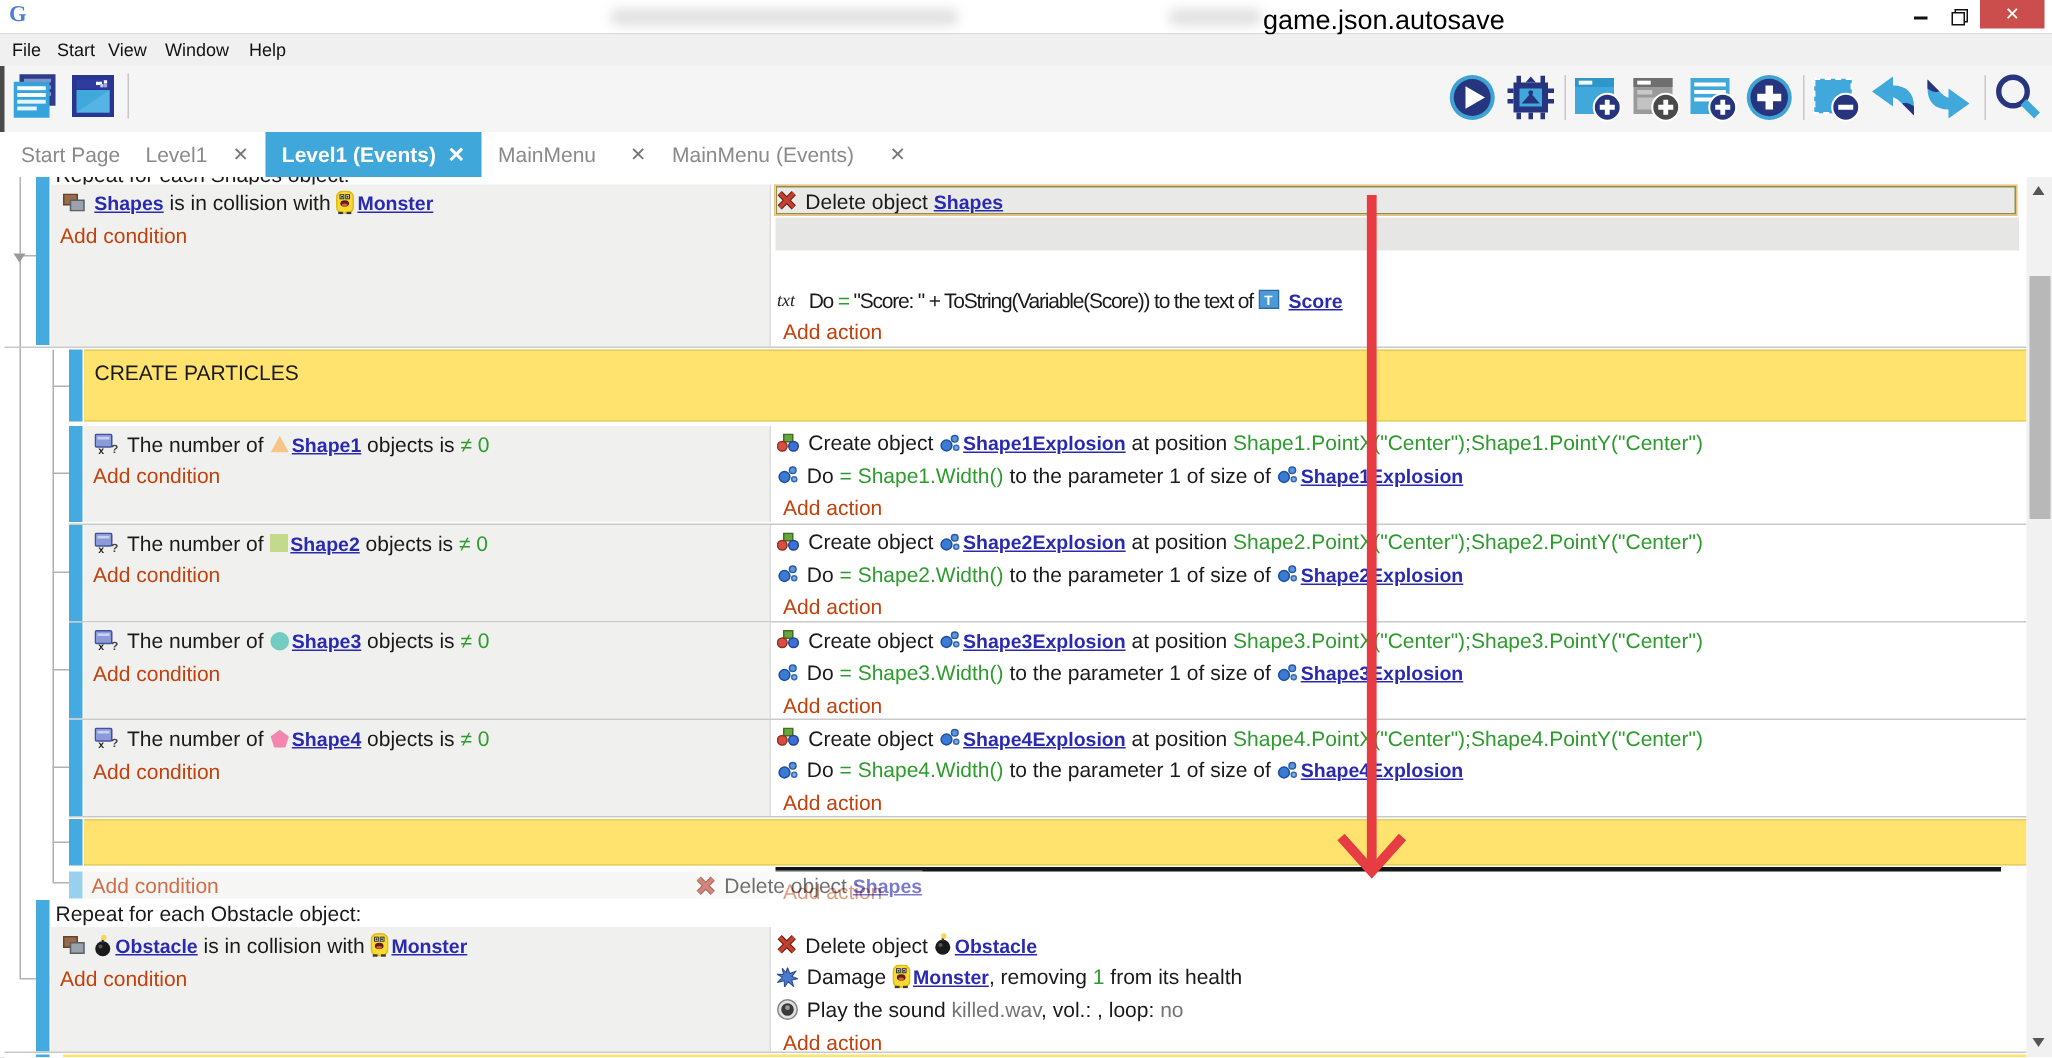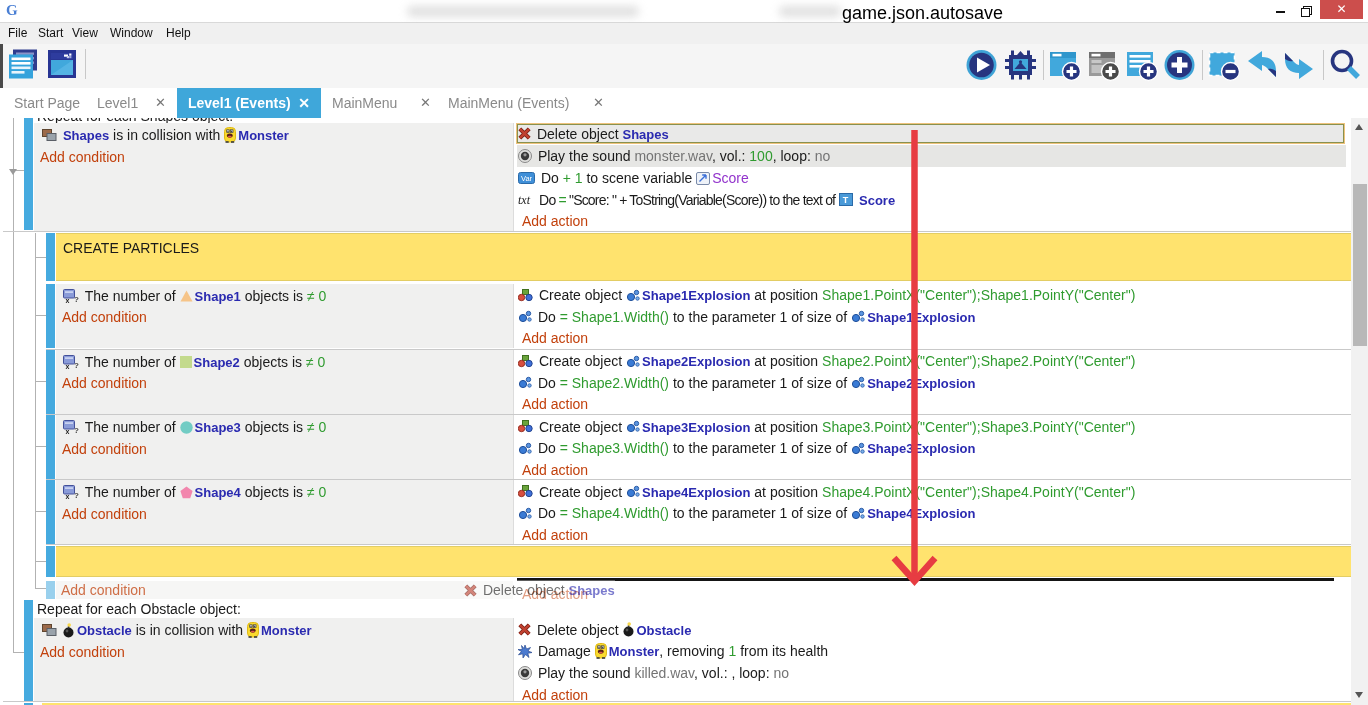--- a/index.html
+++ b/index.html
@@ -15,21 +15,21 @@
 .tab{position:absolute;top:0;height:30px;line-height:30px;}
 .tabx{color:#777;font-size:13px;}
 #panel{left:0;top:118px;width:1368px;height:587px;background:#fff;overflow:hidden;}
 .vline{position:absolute;width:1px;background:#b2b2b2;}
 .hline{position:absolute;height:1px;background:#b2b2b2;}
 .bar{position:absolute;width:9px;background:#45aadf;}
 .cond{position:absolute;left:34px;width:479px;background:#f0f0ef;}
 .cond2{position:absolute;left:56px;width:457px;background:#f0f0ef;}
 .divid{position:absolute;left:513px;width:1px;background:#dcdcdc;}
 .row{position:absolute;height:22px;line-height:22px;font-size:14px;letter-spacing:0;white-space:nowrap;color:#1a1a1a;}
-.obj{font-weight:bold;color:#2a2ab0;font-size:13px;}
+.obj{font-weight:bold;color:#2a2ab0;font-size:13px;text-decoration:underline;}
 .grn{color:#2f9b2f;}
 .gry{color:#747474;}
 .pur{color:#9233cc;}
 .add{color:#c2410c;}
 .ebot{position:absolute;left:3px;width:1348px;height:1px;background:#c9c9c9;}
 .comment{position:absolute;left:56px;width:1295px;background:#ffe36e;border-top:1px solid #e3cd64;border-bottom:1px solid #e3cd64;}
 .ic{display:inline-block;vertical-align:middle;position:relative;top:-1px;margin-right:2px;}
 svg{display:block;}
 </style>
 </head>
@@ -202,32 +202,20 @@
           <ellipse cx="5.8" cy="8.6" rx="2.9" ry="2.1" fill="#5a2014"></ellipse>
           <ellipse cx="5.8" cy="9.6" rx="1.9" ry="0.9" fill="#e05a4a"></ellipse>
         </svg></span><span class="obj">Monster</span></div>
   <div class="row add" style="left:40px;top:28px;">Add condition</div>
   <div class="abs" style="left:516px;top:4.5px;width:827px;height:19px;background:#e9e9e8;border:1.5px solid #eec27b;box-shadow:inset 0 0 0 1px #88914f;"></div>
   <div class="abs" style="left:517px;top:27.2px;width:829px;height:21.7px;background:#e6e6e4;"></div>
   <div class="row" style="left:518px;top:5.5px;height:20px;line-height:20px;"><span class="ic"><svg width="13" height="13">
           <path d="M1.8 1.8 L11.2 11.2 M11.2 1.8 L1.8 11.2" stroke="#6e1c12" stroke-width="4"></path>
           <path d="M1.8 1.8 L11.2 11.2 M11.2 1.8 L1.8 11.2" stroke="#c04130" stroke-width="2.6"></path>
         </svg></span> Delete object <span class="obj">Shapes</span></div>
-  <div class="row" style="left:518px;top:27.2px;"><span class="ic"><svg width="14" height="14">
-          <circle cx="7" cy="7" r="6.5" fill="#e0e0de" stroke="#888"></circle>
-          <circle cx="7" cy="7" r="4.2" fill="#3a3a3a"></circle>
-          <circle cx="7" cy="5.8" r="1.6" fill="#999"></circle>
-        </svg></span> Play the sound <span class="gry">monster.wav</span>, vol.: <span class="grn">100</span>, loop: <span class="gry">no</span></div>
-  <div class="row" style="left:518px;top:48.9px;"><span class="ic"><svg width="17" height="12">
-          <rect x="0.5" y="0.5" width="16" height="11" rx="2" fill="#3f8fd8" stroke="#2a6aa8"></rect>
-          <text x="8.5" y="9" font-size="7.5" fill="#fff" text-anchor="middle" font-family="Liberation Sans">Var</text>
-        </svg></span> Do <span class="grn">+ 1</span> to scene variable <span class="ic"><svg width="14" height="13">
-          <rect x="0.5" y="0.5" width="13" height="12" rx="1.5" fill="#eef2f8" stroke="#7a8aa8"></rect>
-          <path d="M3.5 9.5 L10 3 M10 3 L6.2 3 M10 3 L10 6.8" stroke="#3a6fd8" stroke-width="1.4" fill="none"></path>
-        </svg></span><span class="pur">Score</span></div>
   <div class="row" style="left:518px;top:70.6px;"><span class="ic"><svg width="16" height="13">
           <text x="0" y="11" font-size="12" font-style="italic" fill="#222" font-family="Liberation Serif">txt</text>
         </svg></span><span style="letter-spacing:-0.8px;"> Do <span class="grn">=</span> "Score: " + ToString(Variable(Score)) to the text of</span> <span class="ic"><svg width="14" height="13">
           <rect x="0.5" y="0.5" width="13" height="12" fill="#4a9ad8" stroke="#2a6aa8"></rect>
           <text x="6.5" y="10" font-size="9" fill="#fff" text-anchor="middle" font-weight="bold" font-family="Liberation Sans">T</text>
         </svg></span> <span class="obj">Score</span></div>
   <div class="row add" style="left:522px;top:92.3px;">Add action</div>
   <div class="ebot" style="top:113px;"></div>
 
   <div class="bar" style="left:46px;top:115px;height:48px;"></div>

